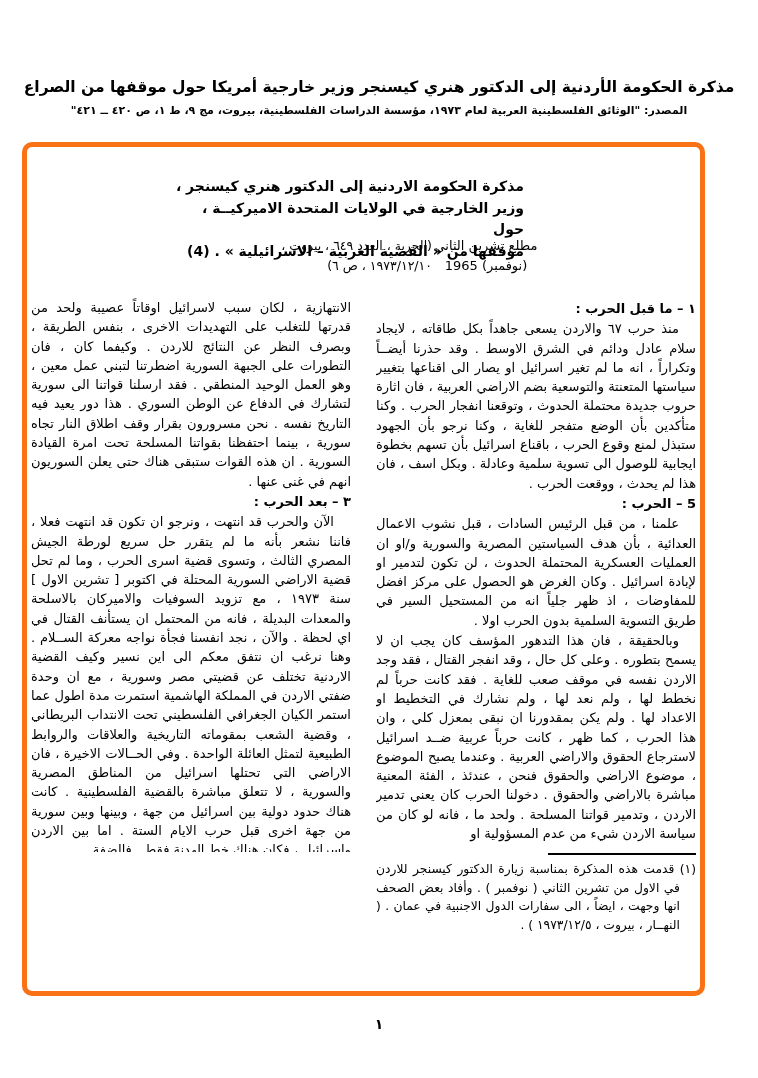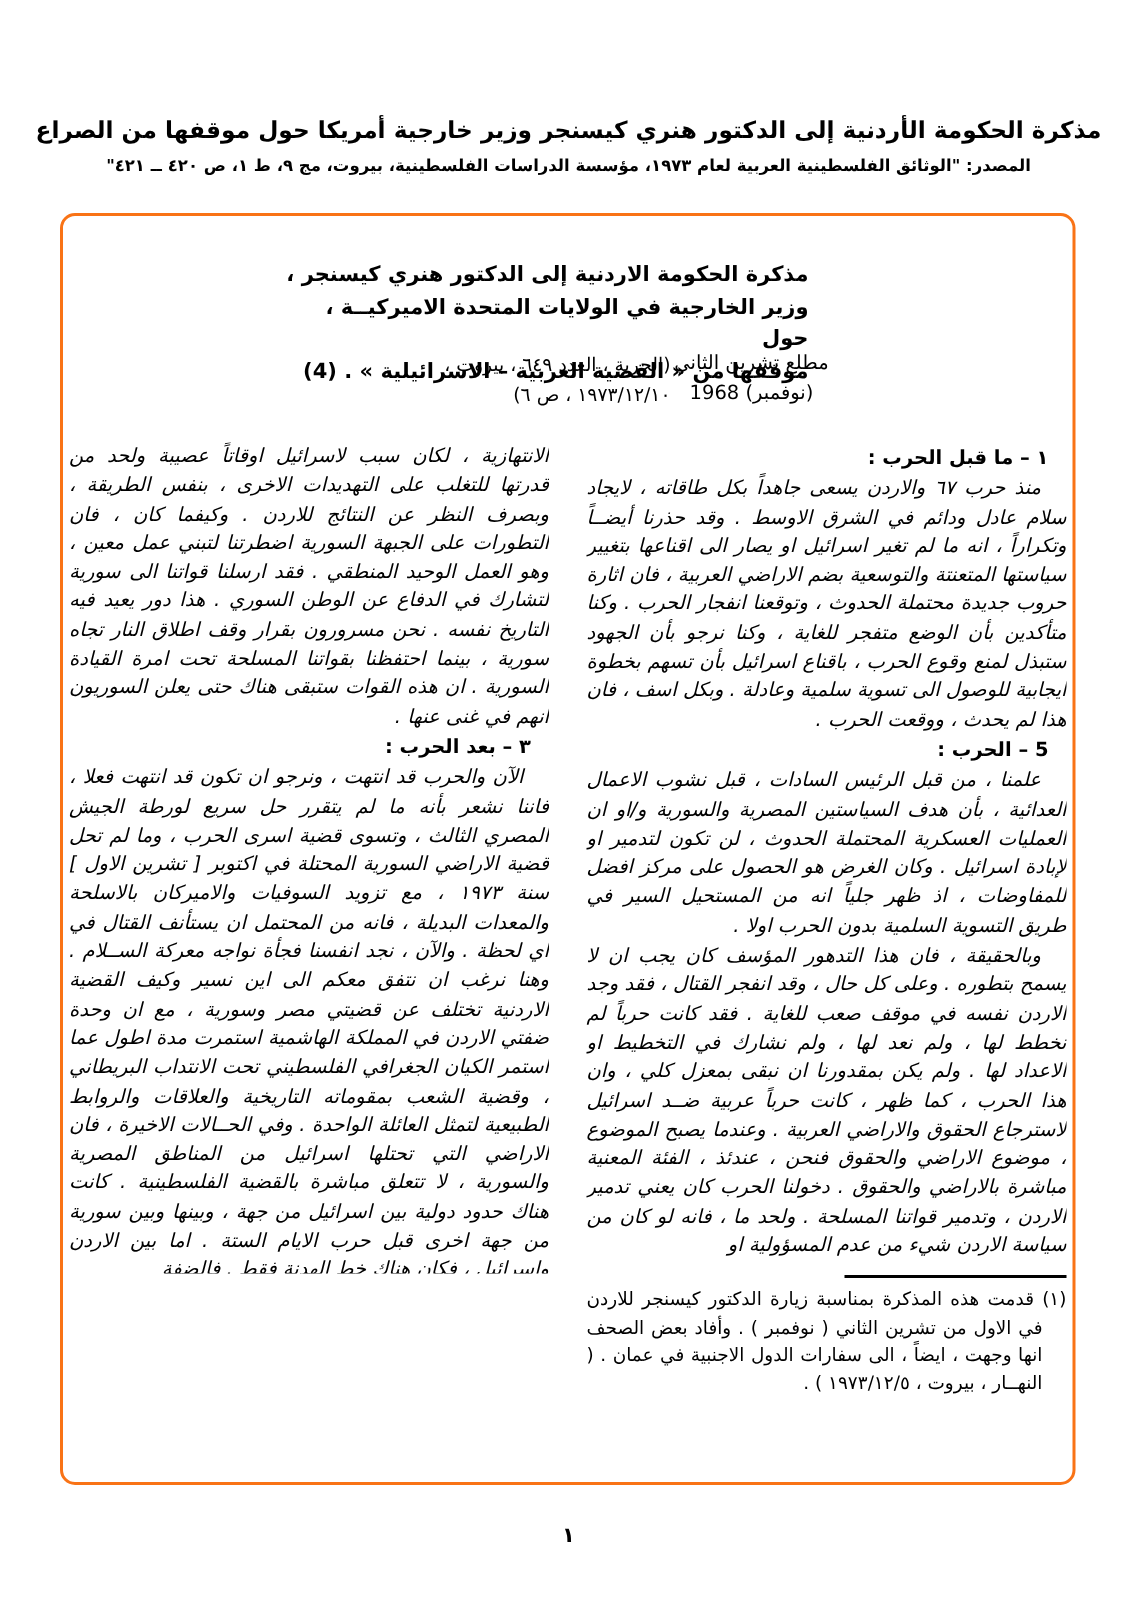--- a/index.html
+++ b/index.html
@@ -9,43 +9,43 @@
   }
   .doc-title{
     position:absolute;top:78px;left:0;right:0;text-align:center;
     font-size:15.5px;font-weight:bold;letter-spacing:-0.2px;
   }
   .doc-source{
     position:absolute;top:104px;left:0;right:0;text-align:center;
     font-size:11px;font-weight:bold;
   }
   .frame{
-    position:absolute;left:40px;top:142px;width:673px;height:844px;
-    border:2px solid #f97316;border-radius:10px;
+    position:absolute;left:22px;top:142px;width:673px;height:844px;
+    border:5px solid #f97316;border-radius:10px;
   }
   .memo-heading{
     position:absolute;top:29px;right:176px;width:350px;
     text-align:right;font-weight:bold;font-size:14px;line-height:21.5px;
   }
   .date-block{
     position:absolute;top:89px;right:159px;width:110px;
     text-align:center;font-size:13px;line-height:20px;
   }
   .citation-block{
     position:absolute;top:89px;right:268px;width:162px;
     font-size:12.5px;line-height:20px;
   }
   .col{
     position:absolute;top:151px;width:320px;max-height:554px;overflow:hidden;
     font-size:13px;line-height:19.3px;text-align:justify;
   }
   .col-right{right:4px;}
   .col-left{right:349px;}
-  .sec-heading{font-weight:bold;font-size:13px;margin:1px 12px;}
-  .para{margin:0 0 1px 0;font-style:italic;}
+  .sec-heading{font-weight:bold;font-size:13px;margin:1px 0;}
+  .para{margin:0 0 1px 0;}
   .para.indent{text-indent:17px;}
   .footnote{
     position:absolute;top:706px;right:4px;width:320px;
     font-size:12.3px;line-height:18.6px;text-align:justify;
   }
   .footnote-rule{width:148px;height:2px;background:#000;margin-bottom:5px;}
   .footnote-text{padding-right:16px;text-indent:-16px;}
   .page-number{
     position:absolute;top:1016px;left:0;right:0;text-align:center;
     font-size:14px;font-weight:bold;
@@ -62,21 +62,21 @@
   <div class="frame">
 
     <div class="memo-heading">
       <div>مذكرة الحكومة الاردنية إلى الدكتور هنري كيسنجر ،</div>
       <div>وزير الخارجية في الولايات المتحدة الاميركيــة ، حول</div>
       <div>موقفها من « القضية العربية – الاسرائيلية » . (4)</div>
     </div>
 
     <div class="date-block">
       <div>مطلع تشرين الثاني</div>
-      <div>(نوفمبر) 1968</div>
+      <div>(نوفمبر) 1965</div>
     </div>
 
     <div class="citation-block">
       <div>(الحرية ، العدد ٦٤٩ ، بيروت ،</div>
       <div>١٩٧٣/١٢/١٠ ، ص ٦)</div>
     </div>
 
     <div class="col col-right">
       <div class="sec-heading">١ – ما قبل الحرب :</div>
       <div class="para indent">منذ حرب ٦٧ والاردن يسعى جاهداً بكل طاقاته ، لايجاد سلام عادل ودائم في الشرق الاوسط . وقد حذرنا أيضــاً وتكراراً ، انه ما لم تغير اسرائيل او يصار الى اقناعها بتغيير سياستها المتعنتة والتوسعية بضم الاراضي العربية ، فان اثارة حروب جديدة محتملة الحدوث ، وتوقعنا انفجار الحرب . وكنا متأكدين بأن الوضع متفجر للغاية ، وكنا نرجو بأن الجهود ستبذل لمنع وقوع الحرب ، باقناع اسرائيل بأن تسهم بخطوة ايجابية للوصول الى تسوية سلمية وعادلة . وبكل اسف ، فان هذا لم يحدث ، ووقعت الحرب .</div>

